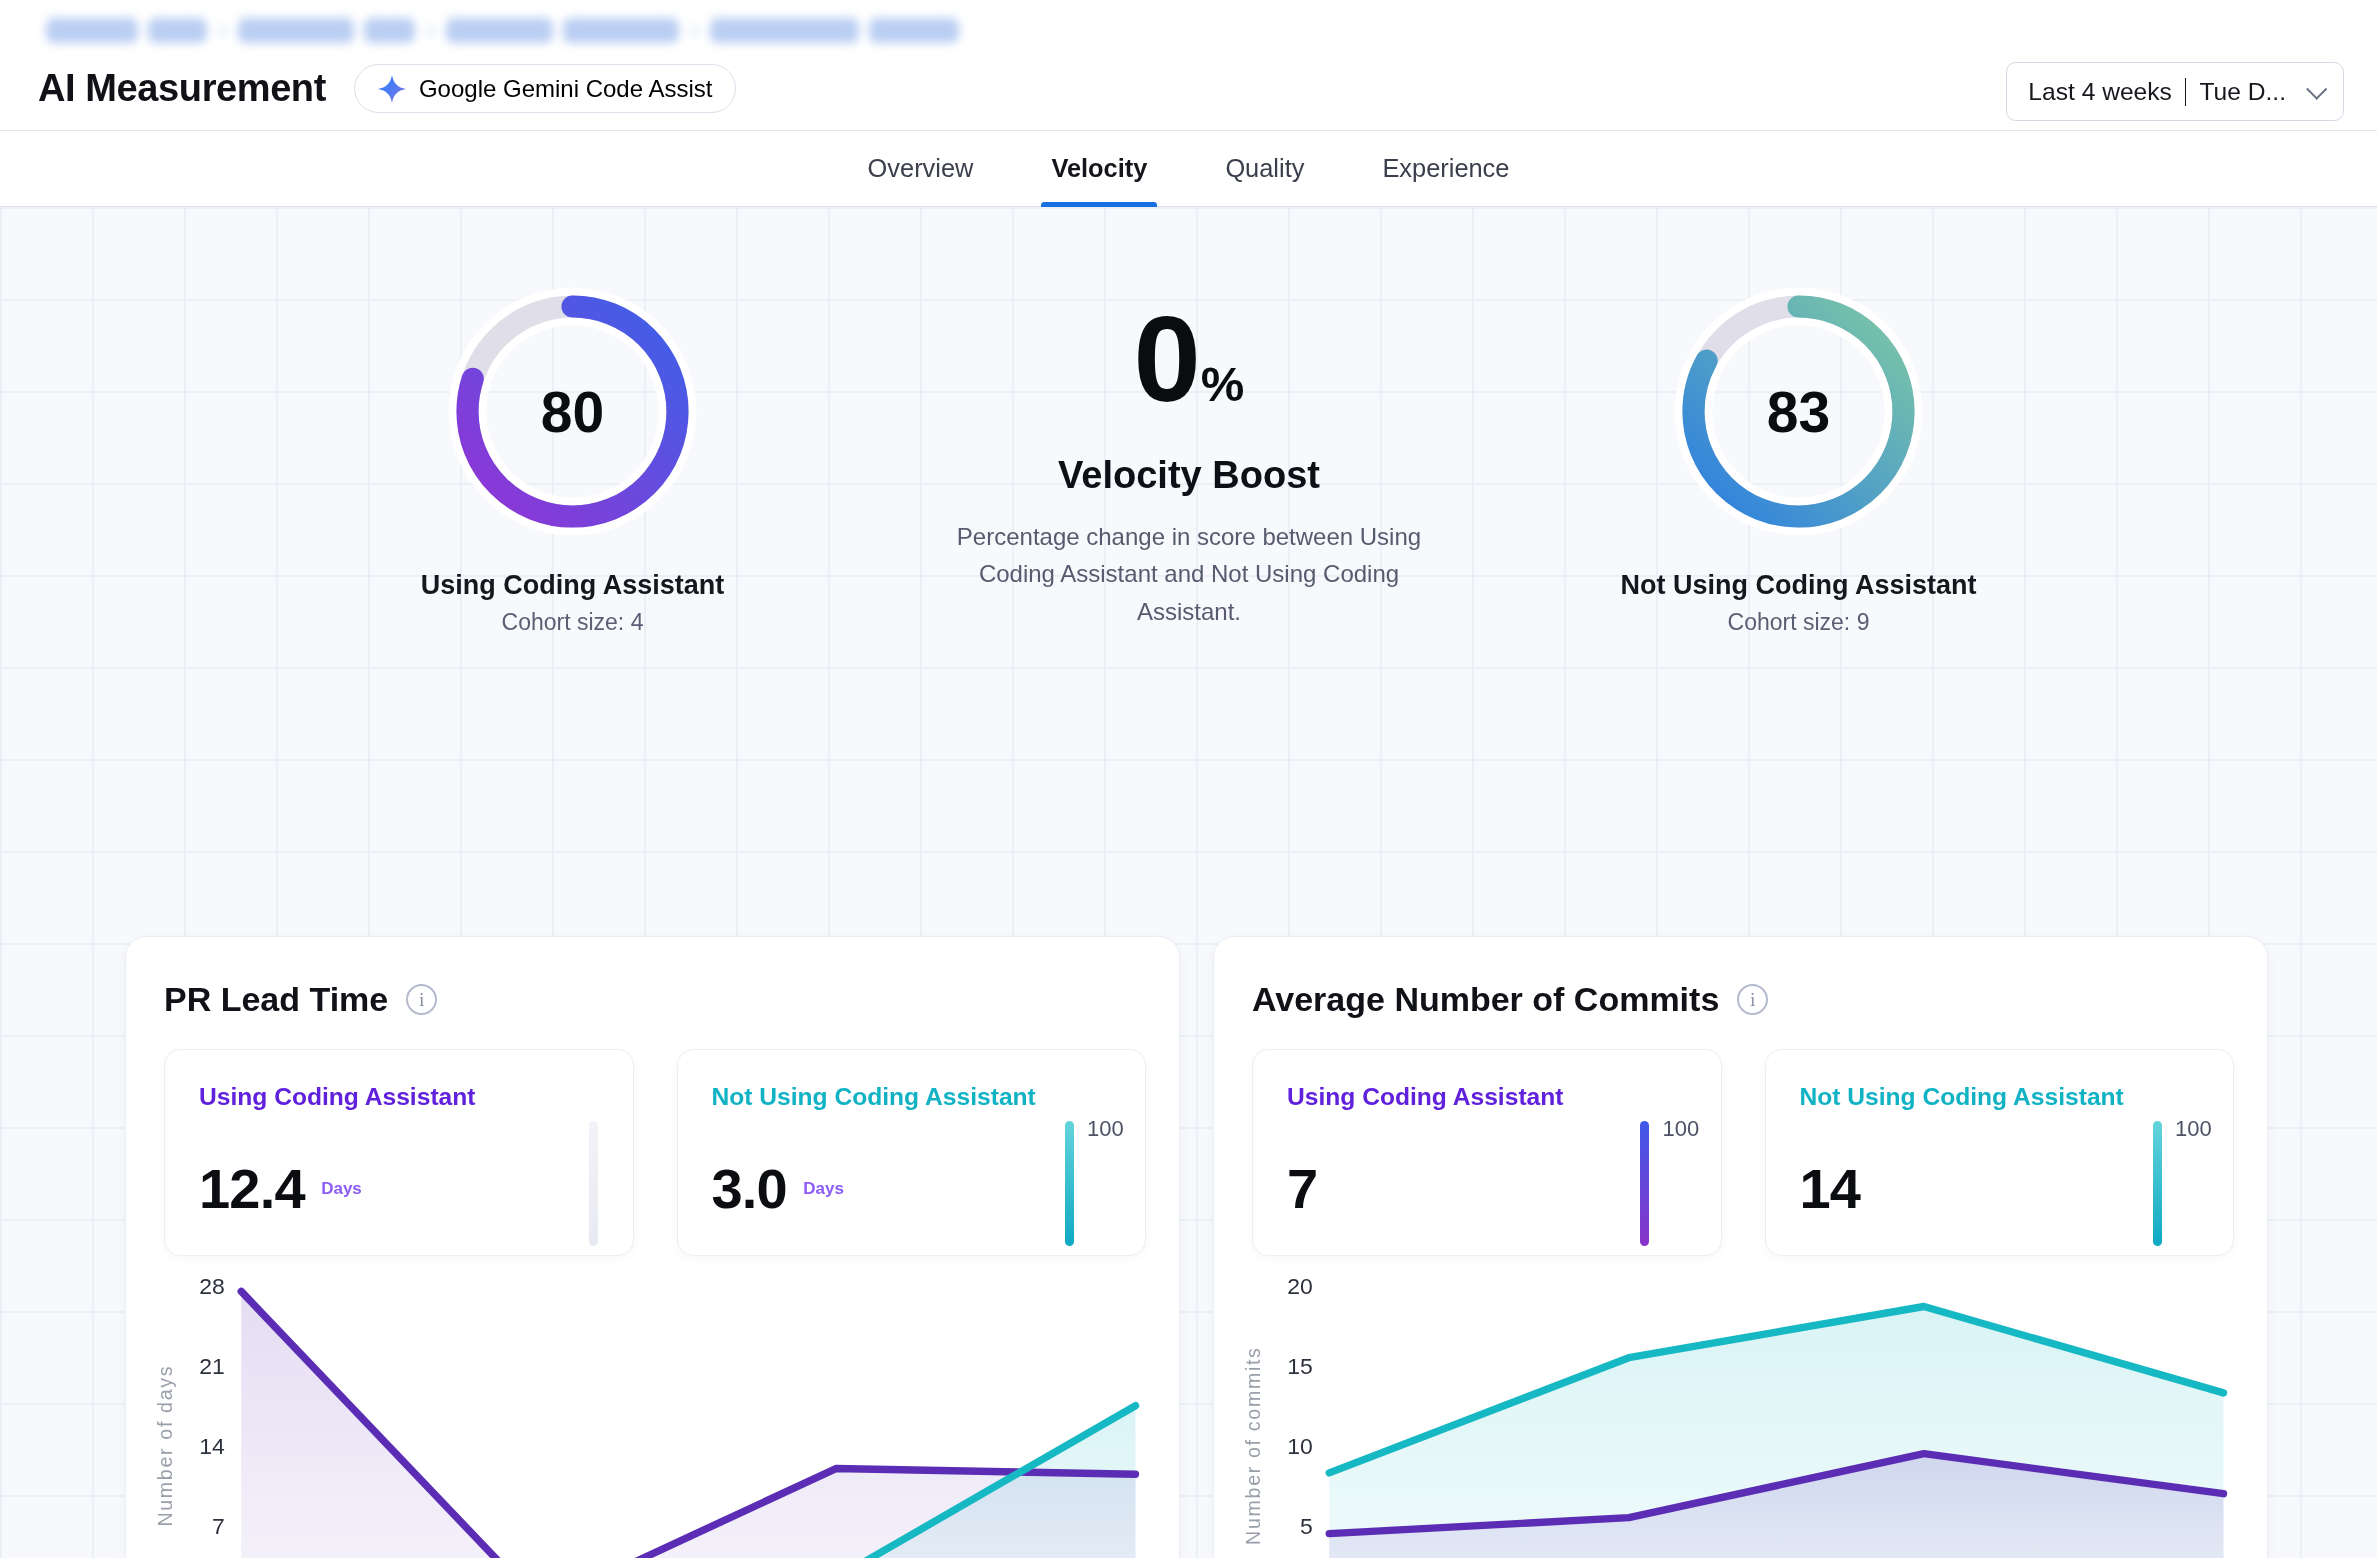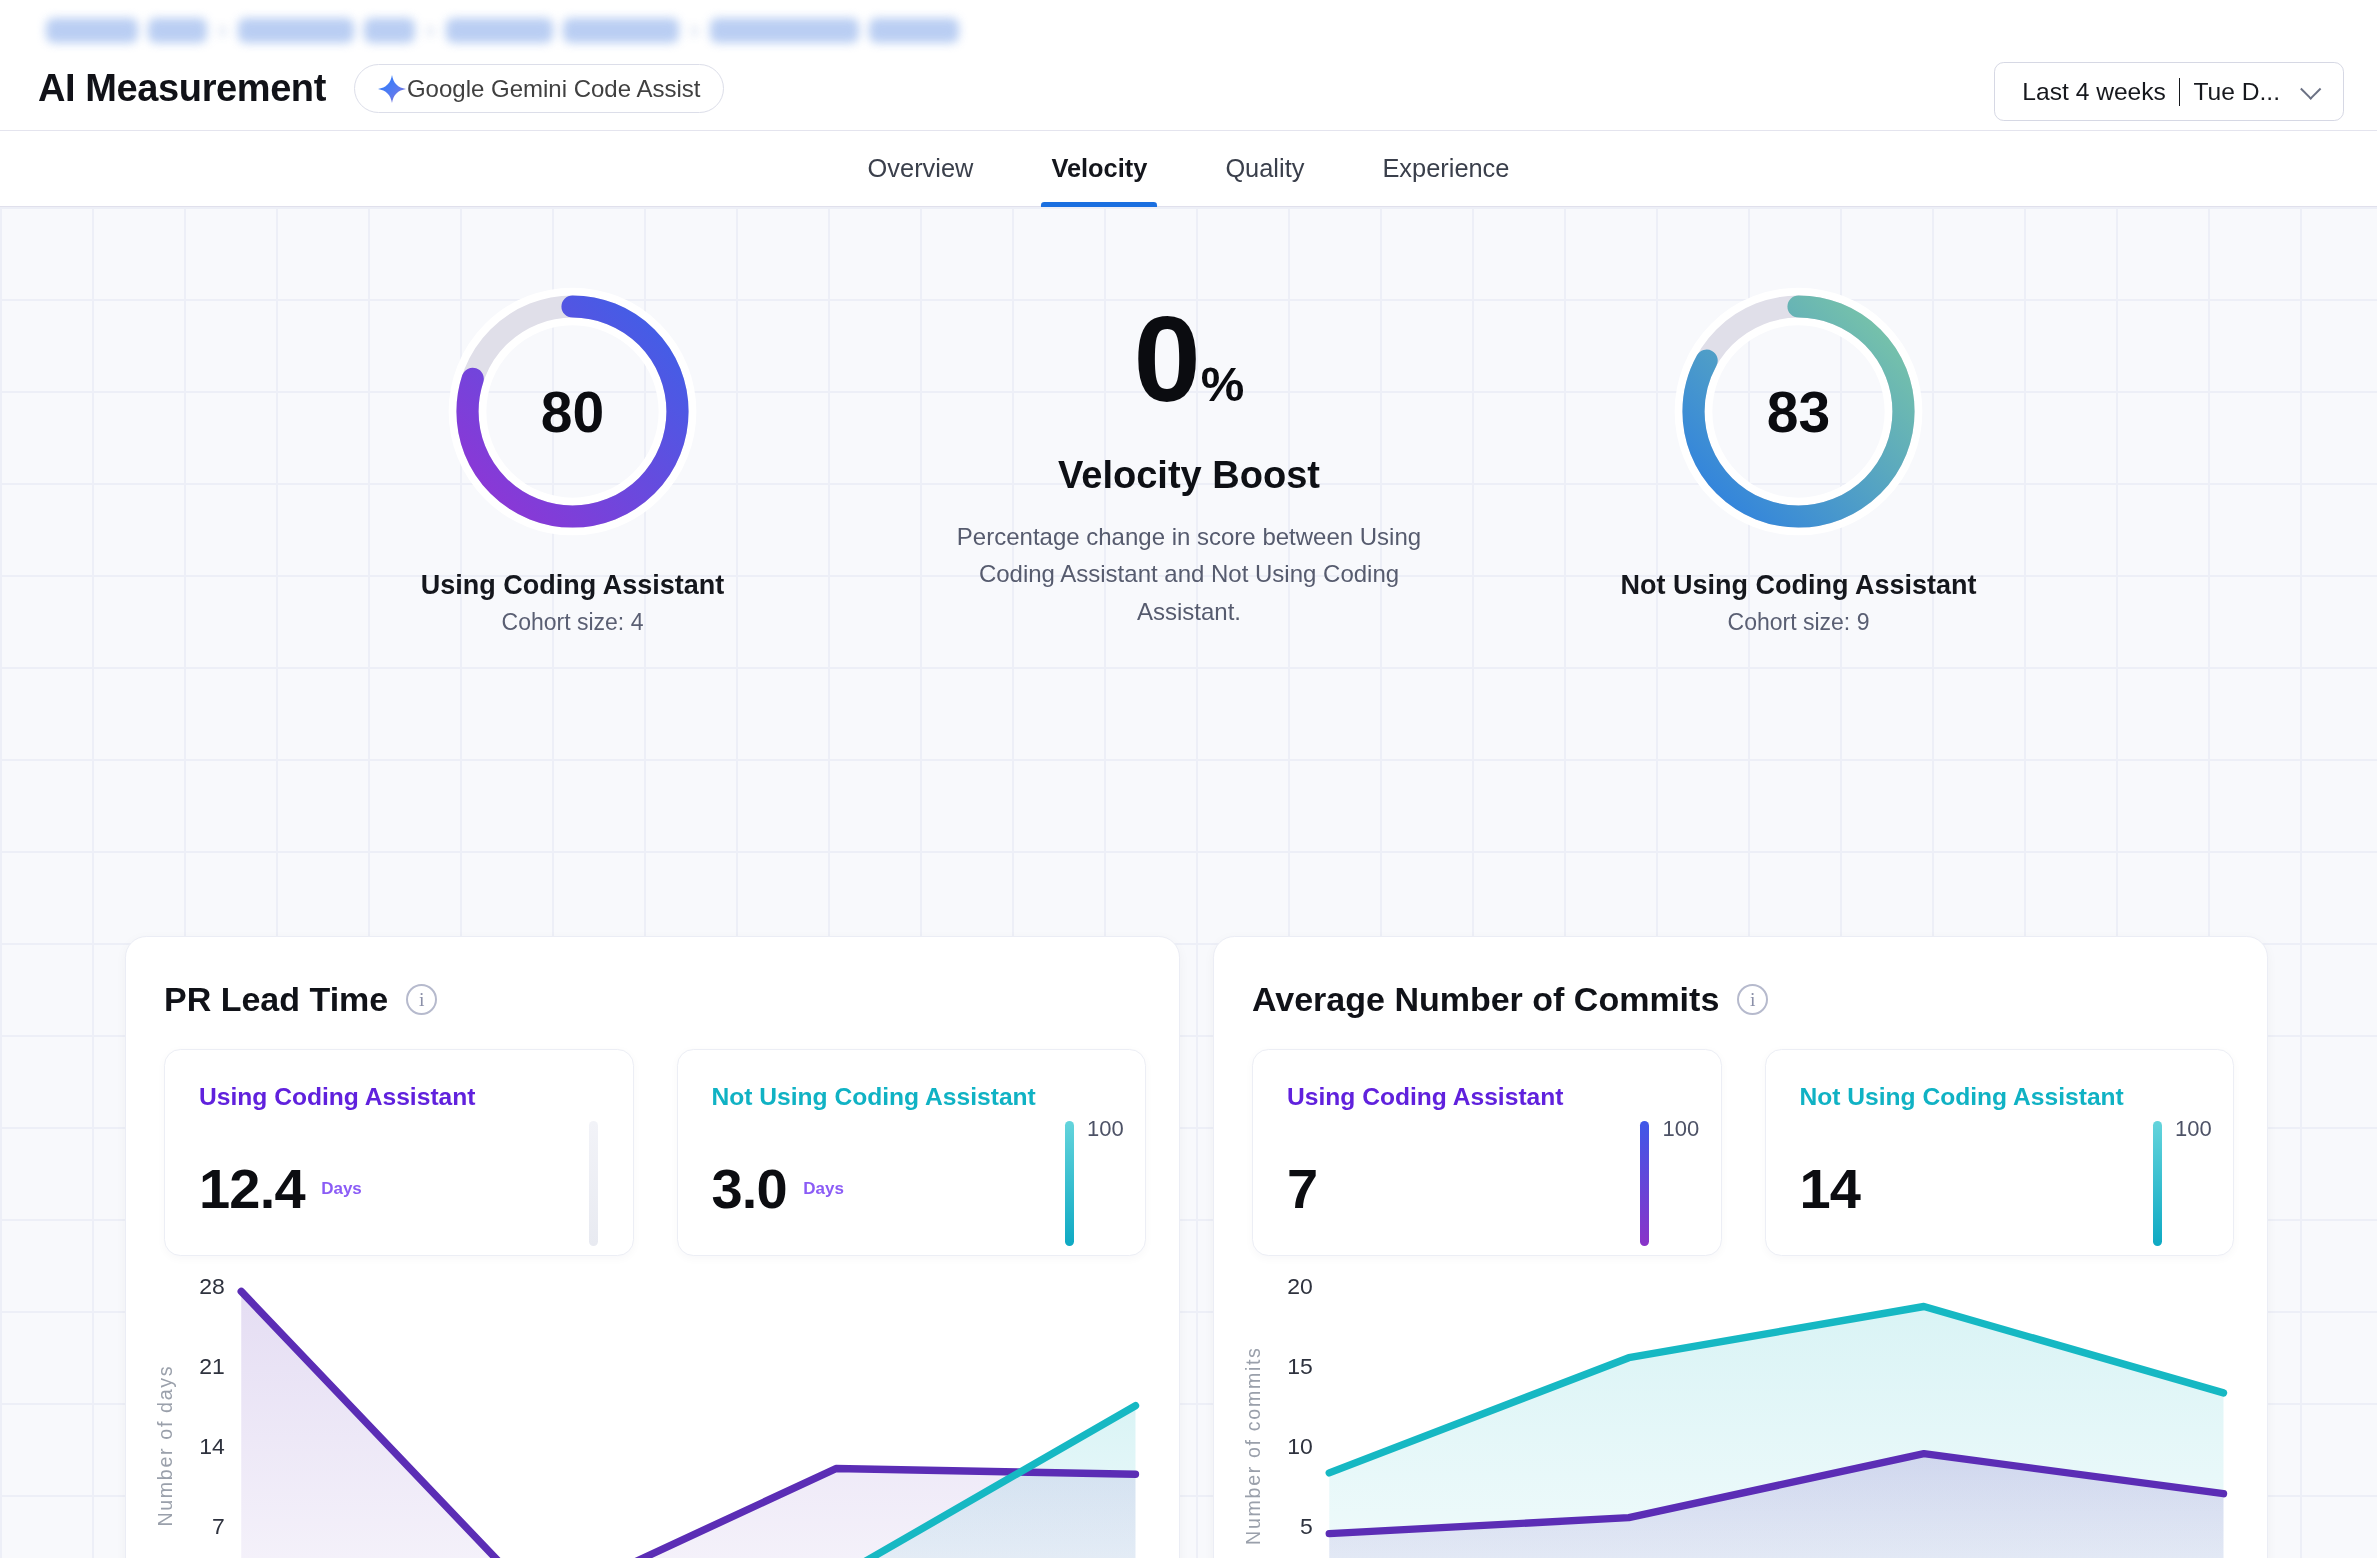--- a/index.html
+++ b/index.html
@@ -18,30 +18,30 @@
     position: absolute; left: 46px; top: 18px; display: flex; align-items: center; gap: 11.5px;
     filter: blur(4.9px); opacity: .85;
   }
   .bc-group { display: flex; gap: 9.8px; }
   .bc-pill { height: 24.6px; border-radius: 7.4px; background: #aec6f1; display: inline-block; }
   .bc-sep { color: #9db4e0; font-size: 24.6px; line-height: 24.6px; }
 
   .title-row { position: absolute; left: 38px; top: 64px; display: flex; align-items: center; gap: 28px; }
   .page-title { font-size: 38px; font-weight: 700; letter-spacing: -0.4px; color: #111218; }
   .badge {
-    display: flex; align-items: center; gap: 1px; height: 49px; padding: 0 23px;
+    display: flex; align-items: center; gap: 13px; height: 49px; padding: 0 23px;
     border: 1.6px solid #dcdee9; border-radius: 26px; background: #fff;
-    font-size: 24px; color: #404040; white-space: nowrap;
+    font-size: 24px; color: #000000; white-space: nowrap;
   }
   .badge svg { width: 28px; height: 28px; }
 
   .date-select {
     position: absolute; right: 33px; top: 62px; height: 59px; min-width: 313px;
     border: 1.6px solid #d6d8e4; border-radius: 9.8px; background: #fff;
-    display: flex; align-items: center; gap: 13px; padding: 0 27px; cursor: pointer;
+    display: flex; align-items: center; gap: 13px; padding: 0 21px; cursor: pointer;
   }
   .date-select .txt { font-size: 24.6px; color: #16181d; }
   .date-select .bar { width: 1.6px; height: 28px; background: #16181d; }
   .chev { width: 14.8px; height: 14.8px; border-right: 2.5px solid #6b7184; border-bottom: 2.5px solid #6b7184;
           transform: rotate(45deg) translateY(-3.3px); margin-left: 8.2px; }
 
   
   .tabbar {
     position: absolute; left: 0; top: 130px; width: 100%; height: 77px; background: #fff;
     border-top: 1.6px solid #e4e4ee; border-bottom: 1.6px solid #e0e0ec;

